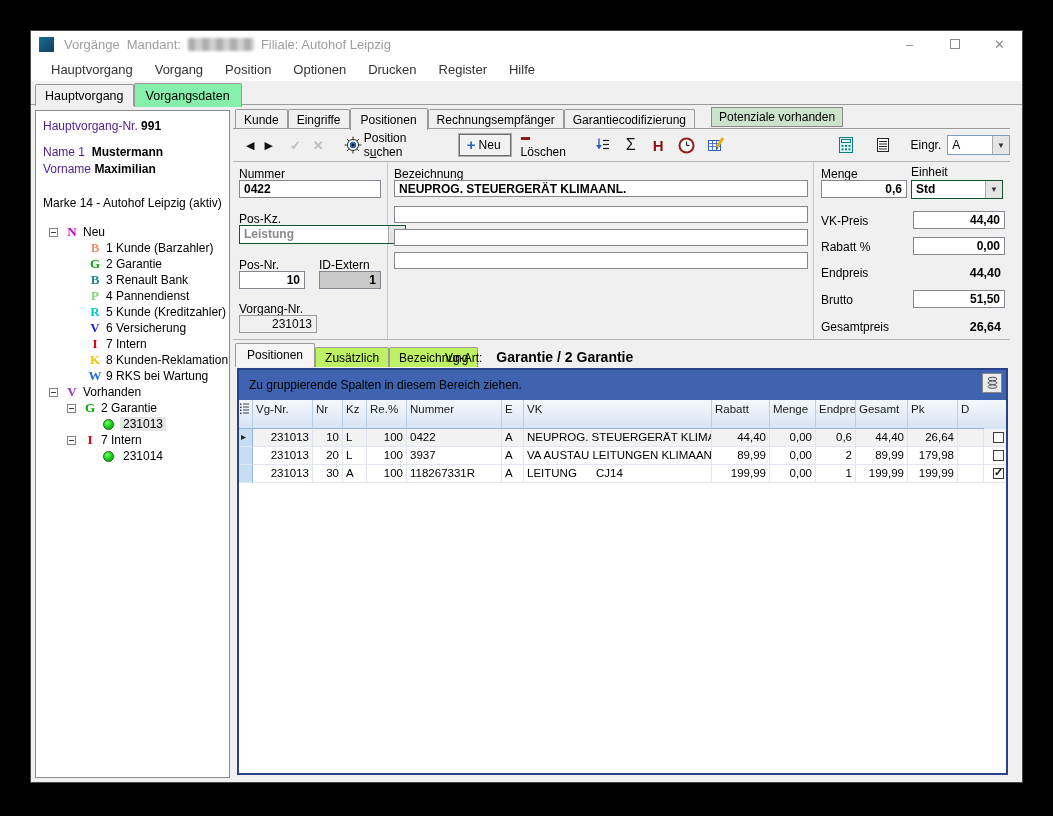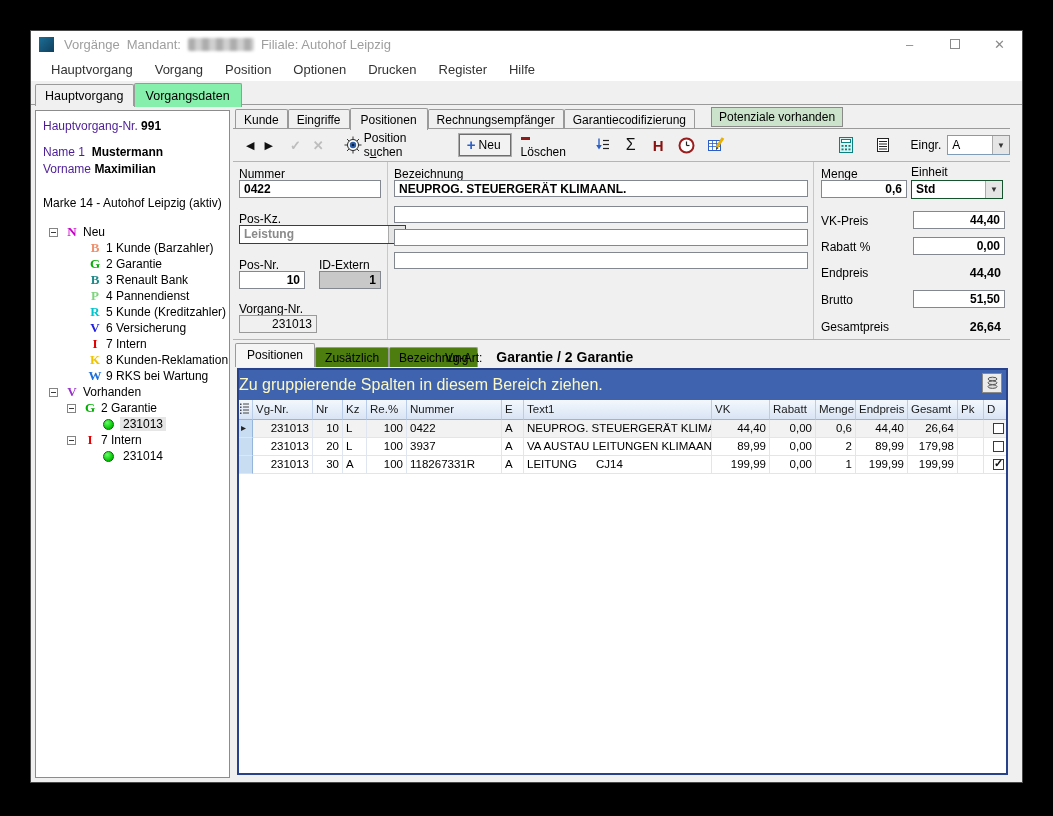--- a/index.html
+++ b/index.html
@@ -80,32 +80,32 @@
   .finput.right { justify-content:flex-end; }
   .finput.gray { background:#C8C8C8; }
   .finput.flat { background:#F0F0F0; border-color:#9A9A9A; }
   .fvalue { position:absolute; font-weight:bold; text-align:right; font-size:12.5px; }
   .fselect { position:absolute; border:1px solid #14532d; background:#FFF; display:flex; }
   .fselect .val { flex:1; font-size:12px; font-weight:bold; padding:1px 4px; }
   .fselect.disabled .val { color:#8A8A8A; }
 
   
   .subtabs { position:absolute; left:2px; top:234px; right:0; height:28px; }
-  .stab { position:relative; display:inline-block; font-size:12px; background:#4d7c0f; border:1px solid #9A9A9A; border-bottom:none; border-radius:2px 2px 0 0; padding:3px 9px 2px; margin-top:5px; vertical-align:bottom; }
+  .stab { position:relative; display:inline-block; font-size:12px; background:#bef264; border:1px solid #9A9A9A; border-bottom:none; border-radius:2px 2px 0 0; padding:3px 9px 2px; margin-top:5px; vertical-align:bottom; }
   .stab.active { padding:4px 11px 5px; margin-top:3px; background:#F5F5F5; }
   .vgart { position:absolute; left:210px; top:9px; font-size:12px; }
   .vgart b { margin-left:14px; font-size:14px; }
 
   
   .grid-wrap { position:absolute; left:4px; top:262px; right:2px; bottom:4px; border:2px solid #27418B; background:#FFF; }
   .group-bar { height:30px; background:#3F63AE; position:relative; display:flex; align-items:center; }
-  .group-hint { color:#fef9c3; font-size:16px; }
+  .group-hint { color:#000000; font-size:12px; padding-left:10px; }
   .group-btn { position:absolute; right:4px; top:3px; width:20px; height:20px; background:#ECECEC; border:1px solid #8A8A8A; display:flex; align-items:center; justify-content:center; }
   .ghead, .grow { display:grid; grid-template-columns:14px 60px 30px 24px 40px 95px 22px 188px 58px 46px 40px 52px 50px 26px 1fr; }
-  .ghead { height:20px; background:linear-gradient(#F4F8FD,#D7E3F4); }
+  .ghead { height:29px; background:linear-gradient(#F4F8FD,#D7E3F4); }
   .hc { border-right:1px solid #B9CDE8; border-bottom:1px solid #96B5DC; font-size:11.5px; color:#1A1A1A; padding:3px 0 0 3px; overflow:hidden; white-space:nowrap; }
   .grow { height:18px; background:#FFF; }
   .grow.current { background:#F2F2F2; }
   .c { border-right:1px solid #E0E6EF; border-bottom:1px solid #E0E6EF; font-size:11.5px; padding:2px 3px 0 3px; overflow:hidden; white-space:pre; }
   .c.num { text-align:right; }
   .c.indicator { background:#C8DCF2; border-right:1px solid #96B5DC; padding:0; position:relative; }
   .hc.indicator-h { background:linear-gradient(#F4F8FD,#D7E3F4); padding:2px 0 0 1px; }
   .cur-arrow { position:absolute; left:2px; top:2px; font-size:10px; color:#222; line-height:12px; }
   .cbx { display:inline-block; width:11px; height:11px; border:1px solid #3A3A3A; background:#FFF; margin:1px 0 0 6px; position:relative; }
   .cbx.checked::after { content:"✓"; position:absolute; left:0px; top:-3px; font-size:11px; font-weight:bold; color:#111; }
@@ -433,21 +433,20 @@
                 <rect x="0" y="7.5" width="1.5" height="1.5"></rect>
                 <rect x="0" y="10.5" width="1.5" height="1.5"></rect>
               </g>
             </svg></span>
         <span class="hc">Vg-Nr.</span>
         <span class="hc">Nr</span>
         <span class="hc">Kz</span>
         <span class="hc">Re.%</span>
         <span class="hc">Nummer</span>
         <span class="hc">E</span>
-        <span class="hc">Text1</span>
         <span class="hc">VK</span>
         <span class="hc">Rabatt</span>
         <span class="hc">Menge</span>
         <span class="hc">Endpreis</span>
         <span class="hc">Gesamt</span>
         <span class="hc">Pk</span>
         <span class="hc" style="border-right:none;">D</span>
       </div>
 
       <div class="grow current">

